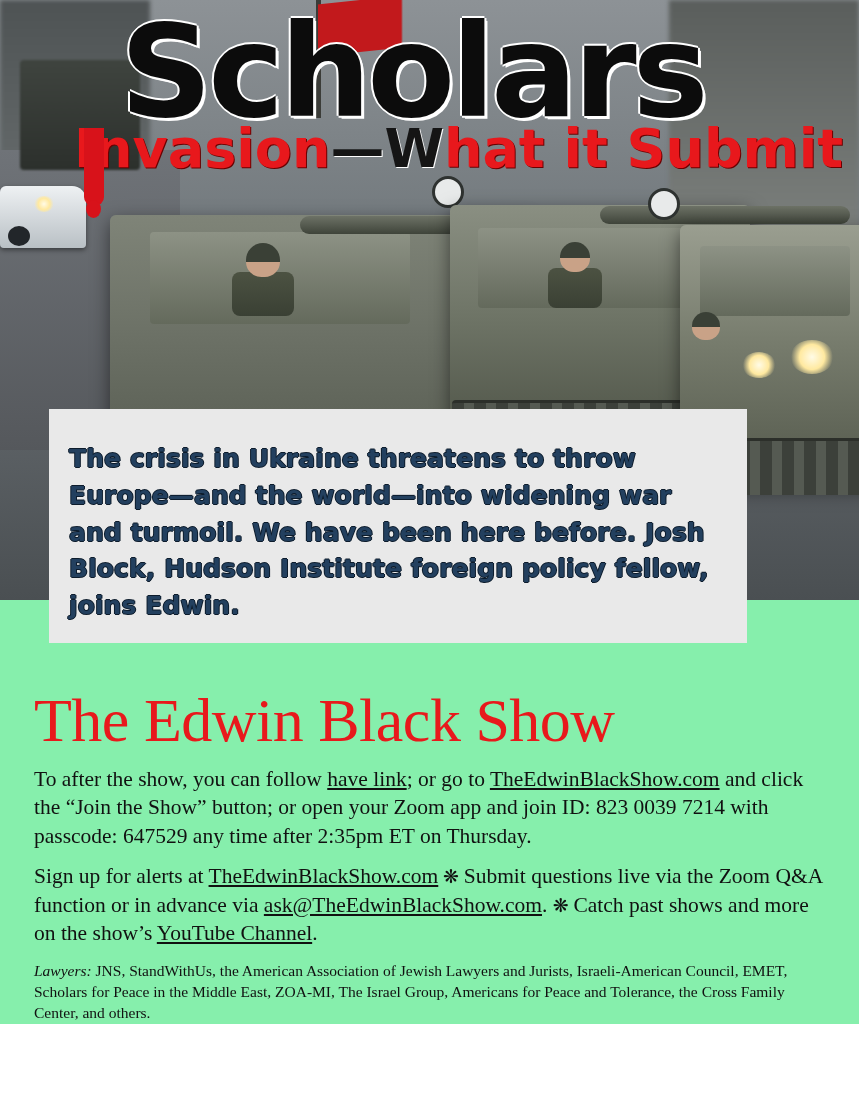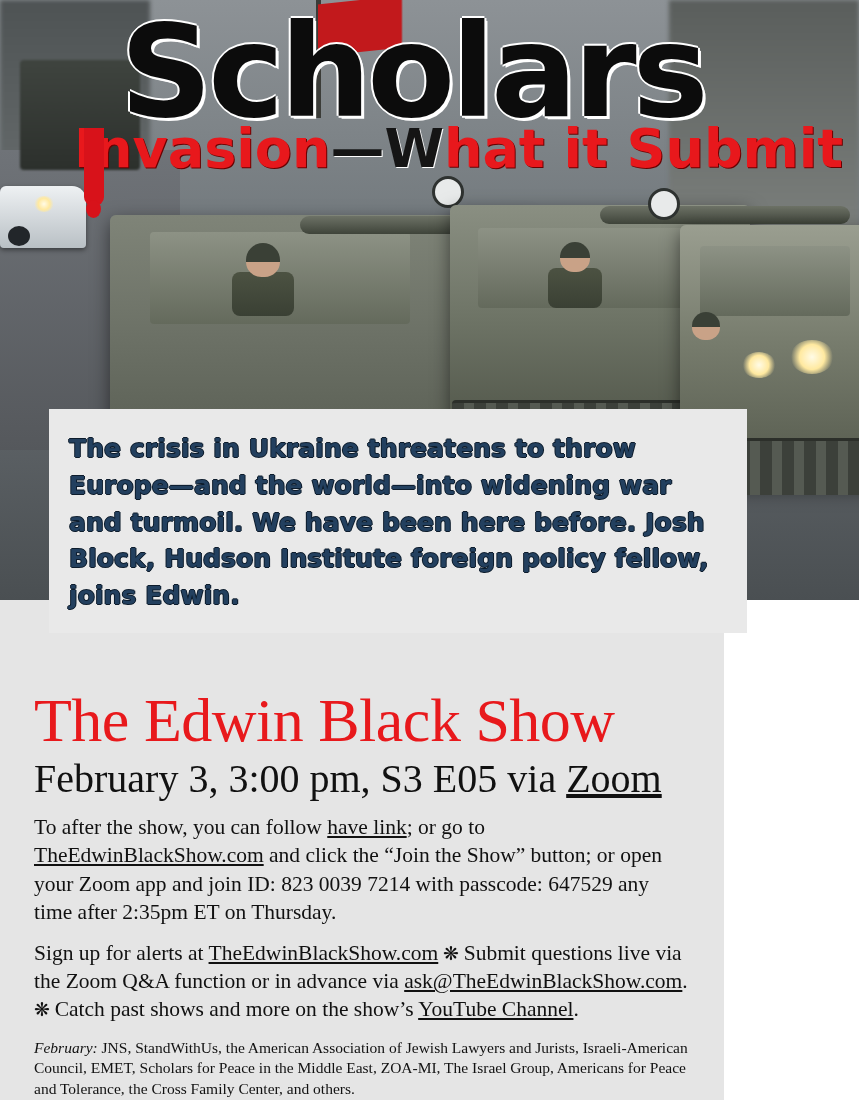--- a/index.html
+++ b/index.html
@@ -209,44 +209,44 @@
     width: 15px; height: 18px;
     background: #d8121a;
     border-radius: 50%;
   }
 
   
   .summary {
     position: absolute;
     left: 49px; top: 409px;
     width: 662px;
-    padding: 22px 16px 18px 20px;
+    padding: 32px 16px 18px 20px;
     background: #e9e9e9;
     z-index: 6;
   }
   .summary p {
     margin: 0;
     font-family: "DejaVu Sans", sans-serif;
     font-weight: bold;
     font-size: 25px;
     line-height: 1.47;
     color: #23405f;
     text-shadow:
       1px 0 0 #0d1c2c, -1px 0 0 #0d1c2c, 0 1px 0 #0d1c2c, 0 -1px 0 #0d1c2c;
     letter-spacing: 0.1px;
   }
 
   
   .lower {
     position: absolute;
     left: 0; top: 600px;
-    width: 724px;
+    width: 859px;
     padding: 0 34px;
     box-sizing: border-box;
-    background: #e5e5e5;
+    background: #86efac;
   }
   .show-title {
     margin: 88px 0 0 0;
     font-family: "Liberation Serif", serif;
     font-size: 62px;
     line-height: 1.05;
     color: #e8191c;
     font-weight: normal;
     letter-spacing: -0.5px;
   }
@@ -324,20 +324,19 @@
   <div class="title-sub"><span>Invasion</span><span class="dark">—W</span><span>hat it Submit</span></div>
 </div>
 
 <div class="summary">
   <p>The crisis in Ukraine threatens to throw Europe—and the world—into widening war and turmoil. We have been here before. Josh Block, Hudson Institute foreign policy fellow, joins Edwin.</p>
 </div>
 
 <div class="lower">
   <h1 class="show-title">The Edwin Black Show</h1>
 
-  <div class="show-date"><span>February 3, 3:00 pm, S3 E05 via </span><span class="u">Zoom</span></div>
 
   <p class="para"><span>To after the show, you can follow </span><span class="u">have link</span><span>; or go to </span><span class="u">TheEdwinBlackShow.com</span><span> and click the “Join the Show” button; or open your Zoom app and join ID: 823 0039 7214 with passcode: 647529 any time after 2:35pm ET on Thursday.</span></p>
 
   <p class="para"><span>Sign up for alerts at </span><span class="u">TheEdwinBlackShow.com</span><span class="flower"> ❋ </span><span>Submit questions live via the Zoom Q&amp;A function or in advance via </span><span class="u">ask@TheEdwinBlackShow.com</span><span>. </span><span class="flower">❋ </span><span>Catch past shows and more on the show’s </span><span class="u">YouTube Channel</span><span>.</span></p>
 
-  <p class="partners"><span class="lbl">February:</span><span> JNS, StandWithUs, the American Association of Jewish Lawyers and Jurists, Israeli-American Council, EMET, Scholars for Peace in the Middle East, ZOA-MI, The Israel Group, Americans for Peace and Tolerance, the Cross Family Center, and others.</span></p>
+  <p class="partners"><span class="lbl">Lawyers:</span><span> JNS, StandWithUs, the American Association of Jewish Lawyers and Jurists, Israeli-American Council, EMET, Scholars for Peace in the Middle East, ZOA-MI, The Israel Group, Americans for Peace and Tolerance, the Cross Family Center, and others.</span></p>
 </div>
 
 </body></html>

